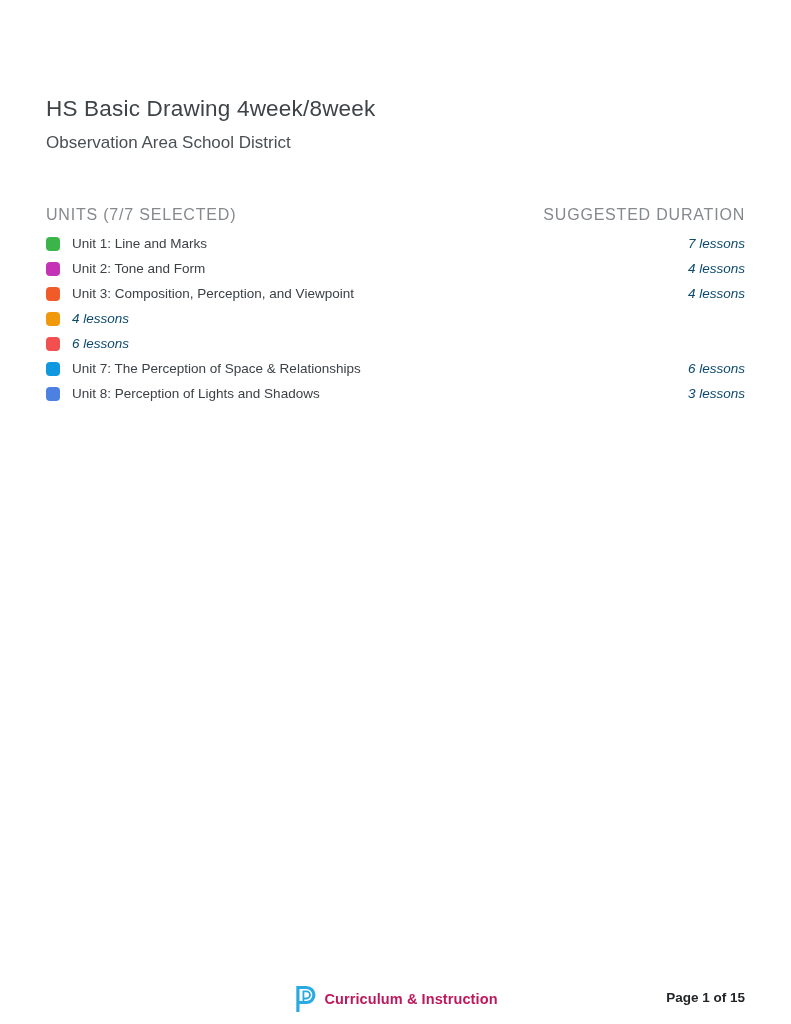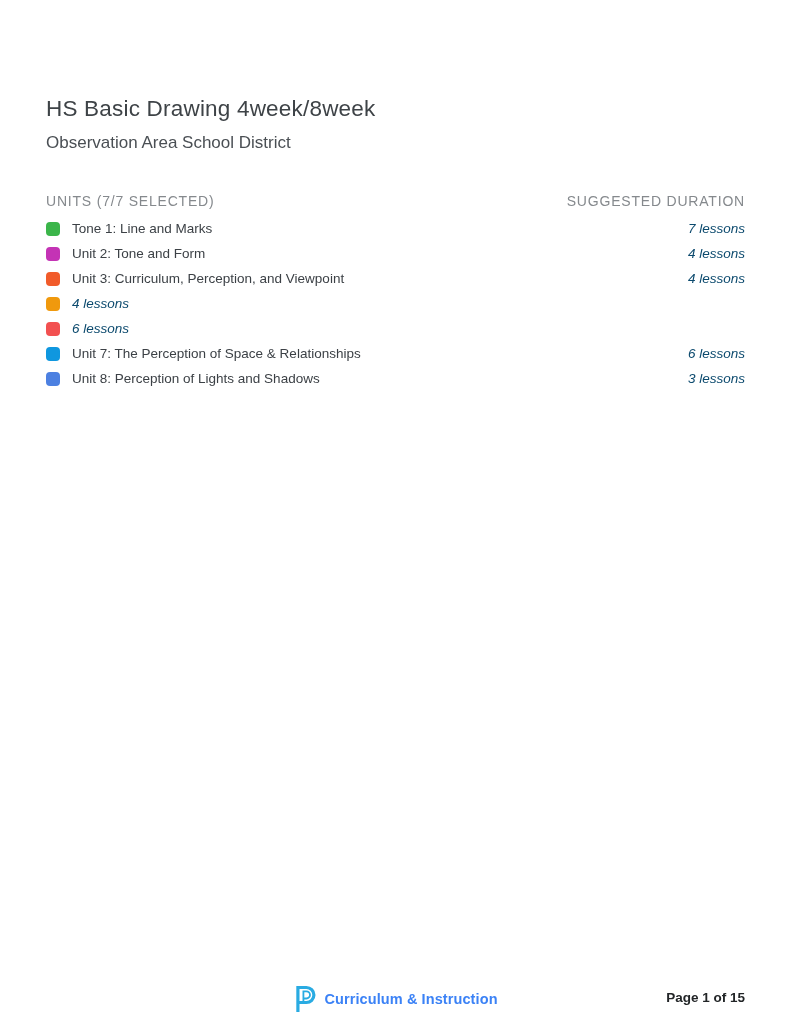--- a/index.html
+++ b/index.html
@@ -29,25 +29,25 @@
     color: #3e4347;
     letter-spacing: 0.2px;
   }
   .doc-subtitle {
     margin-top: 11px;
     font-size: 17px;
     font-weight: 400;
     color: #4a4f54;
   }
   .units-header {
-    margin-top: 40px;
+    margin-top: 53px;
     display: flex;
     justify-content: space-between;
     align-items: baseline;
-    font-size: 14px;
+    font-size: 16px;
     letter-spacing: 0.8px;
     color: #85898d;
     text-transform: uppercase;
   }
   .units-list {
     margin-top: 7px;
   }
   .unit-row {
     display: flex;
     align-items: center;
@@ -91,21 +91,21 @@
     gap: 9px;
   }
   .brand-logo {
     width: 22px;
     height: 28px;
     display: inline-block;
   }
   .brand-name {
     font-size: 14.5px;
     font-weight: 700;
-    color: #3b82f6;
+    color: #be185d;
     letter-spacing: 0.1px;
     white-space: nowrap;
   }
   .footer-page {
     position: absolute;
     right: 0;
     top: 5px;
     font-size: 13.5px;
     font-weight: 700;
     color: #222527;
@@ -123,33 +123,33 @@
     <h2 class="doc-subtitle">Observation Area School District</h2>
 
     <div class="units-header">
       <span class="units-header-left">UNITS (7/7 SELECTED)</span>
       <span class="units-header-right">SUGGESTED DURATION</span>
     </div>
 
     <div class="units-list">
   <div class="unit-row">
     <span class="unit-swatch" style="background: rgb(59, 181, 74);"></span>
-    <span class="unit-label">Tone 1: Line and Marks</span>
+    <span class="unit-label">Unit 1: Line and Marks</span>
     <span class="unit-duration">7 lessons</span>
   </div>
 
   <div class="unit-row">
     <span class="unit-swatch" style="background: rgb(196, 51, 181);"></span>
     <span class="unit-label">Unit 2: Tone and Form</span>
     <span class="unit-duration">4 lessons</span>
   </div>
 
   <div class="unit-row">
     <span class="unit-swatch" style="background: rgb(241, 91, 42);"></span>
-    <span class="unit-label">Unit 3: Curriculum, Perception, and Viewpoint</span>
+    <span class="unit-label">Unit 3: Composition, Perception, and Viewpoint</span>
     <span class="unit-duration">4 lessons</span>
   </div>
 
   <div class="unit-row">
     <span class="unit-swatch" style="background: rgb(240, 153, 13);"></span>
     <span class="unit-duration">4 lessons</span>
   </div>
 
   <div class="unit-row">
     <span class="unit-swatch" style="background: rgb(242, 80, 80);"></span>

